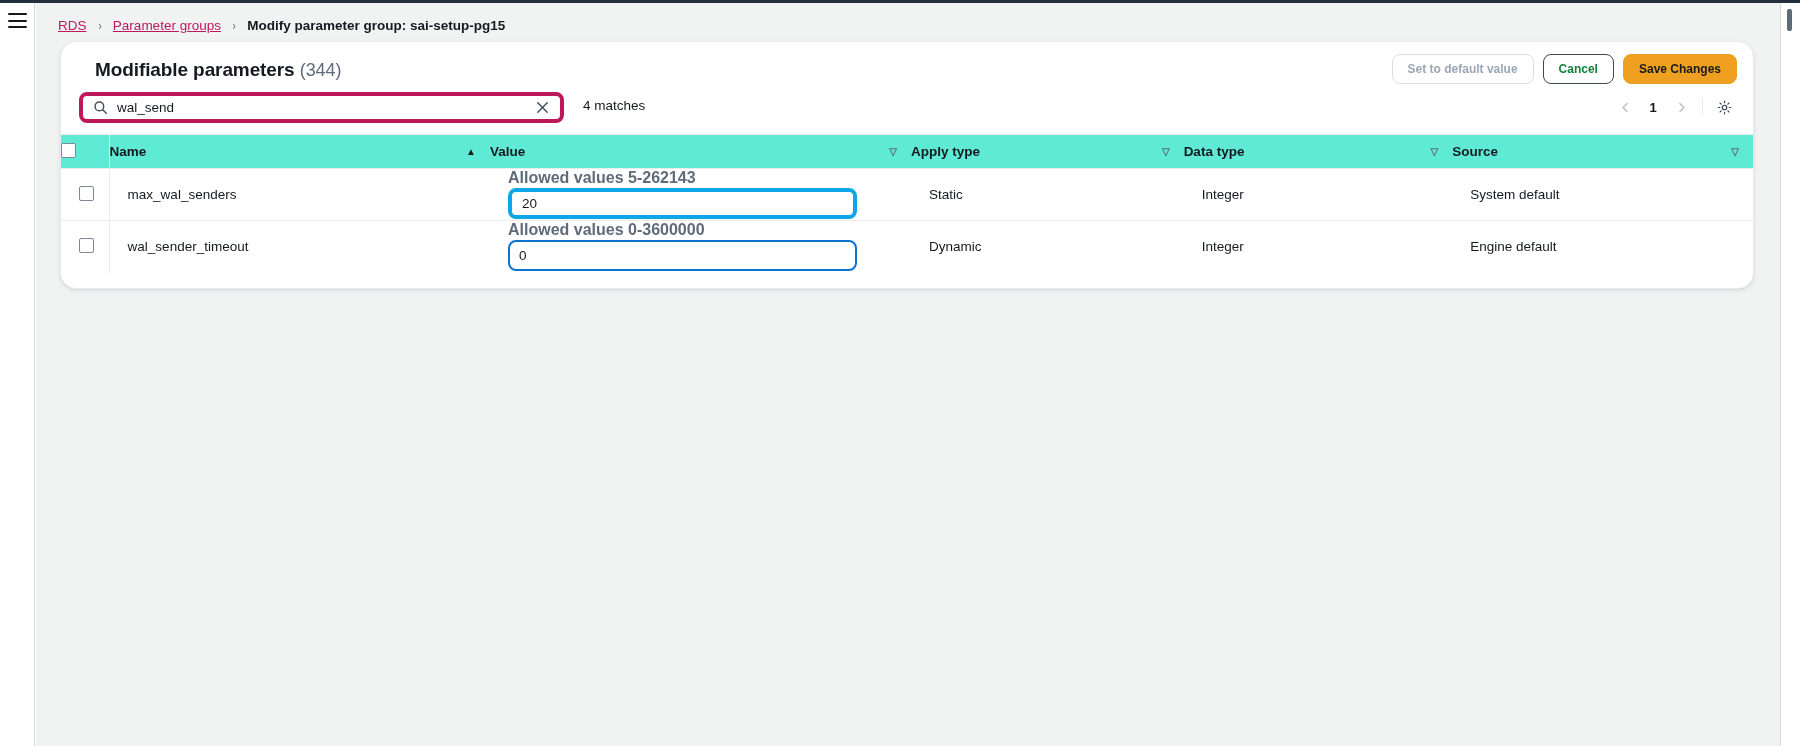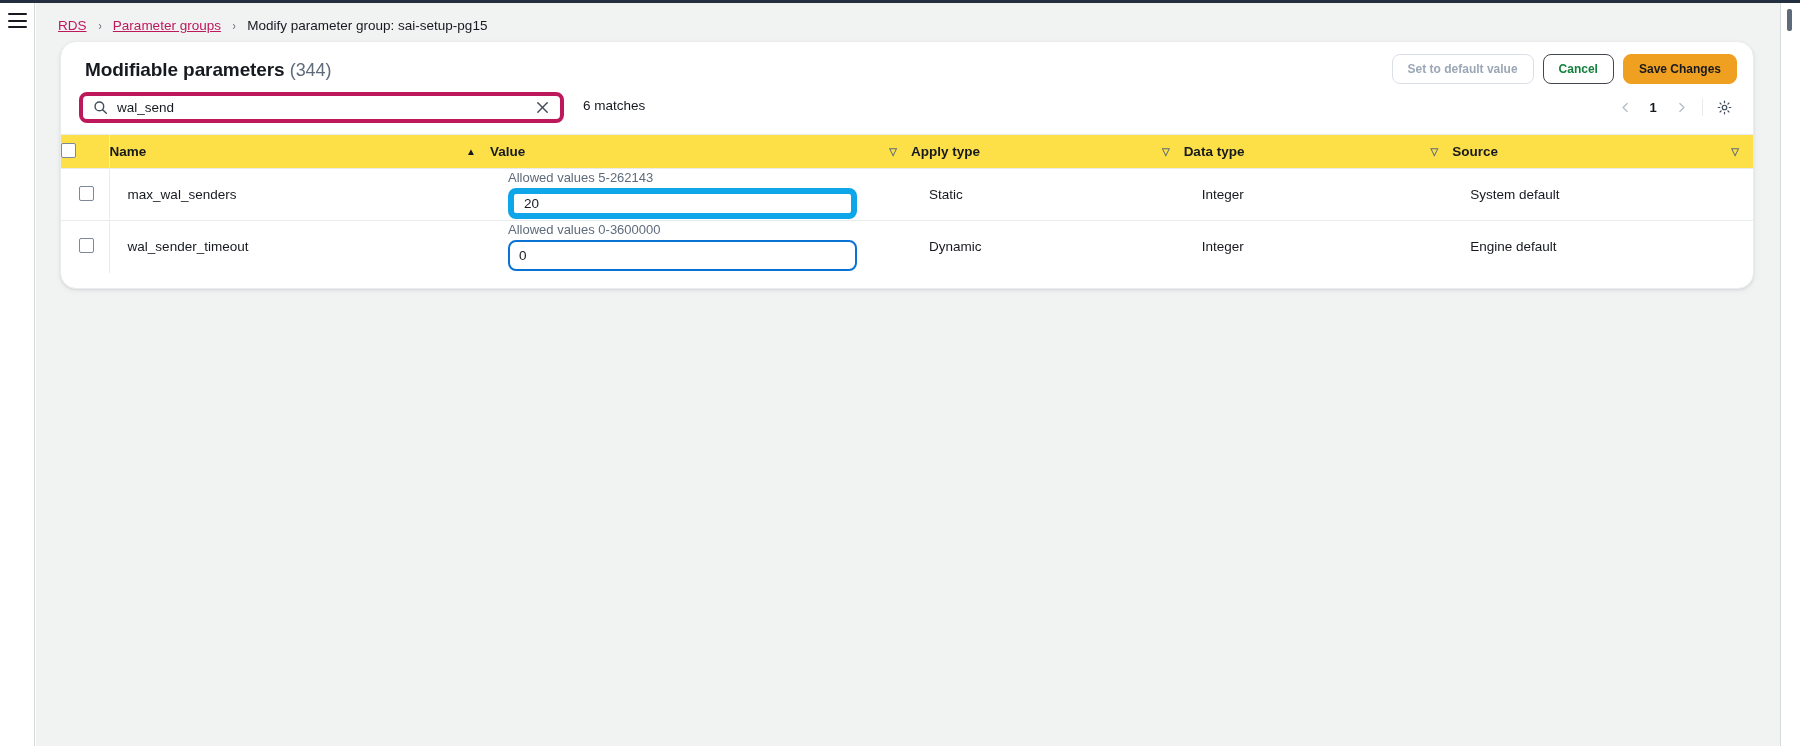--- a/index.html
+++ b/index.html
@@ -90,21 +90,21 @@
   }
   .crumb-sep {
     color: #5f6b7a;
     margin: 0 11px;
     font-size: 13px;
     transform: scaleX(0.75);
     display: inline-block;
   }
   .crumb-current {
     color: #16191f;
-    font-weight: 400;
+    font-weight: 700;
   }
 
   
   .card {
     position: absolute;
     top: 38px; left: 24px;
     width: 1694px;
     height: 248px;
     background: #ffffff;
     border: 1px solid #e9ebed;
@@ -113,21 +113,21 @@
     overflow: hidden;
   }
 
   
   .card-head {
     position: relative;
     height: 50px;
   }
   .card-title {
     position: absolute;
-    top: 17px; left: 24px;
+    top: 17px; left: 34px;
     font-size: 19px;
     font-weight: 700;
     color: #16191f;
     letter-spacing: -0.1px;
   }
   .card-title .count {
     font-weight: 400;
     color: #5f6b7a;
     font-size: 18px;
   }
@@ -246,21 +246,21 @@
     cursor: pointer;
   }
 
   
   table.ptable {
     width: 100%;
     border-collapse: collapse;
     table-layout: fixed;
   }
   table.ptable thead tr {
-    background: #fde047;
+    background: #5eead4;
     border-top: 1px solid #e9ebed;
     border-bottom: 1px solid #e9ebed;
     margin-top: 48px;
   }
   table.ptable th {
     height: 34px;
     font-size: 13.5px;
     font-weight: 700;
     color: #16191f;
     text-align: left;
@@ -310,29 +310,30 @@
   .cbx {
     width: 15px; height: 15px;
     border: 1px solid #7d8998;
     border-radius: 2px;
     background: #ffffff;
     display: inline-block;
     cursor: pointer;
   }
 
   .allowed {
-    font-size: 13px;
+    font-size: 16px;
     color: #5f6b7a;
     line-height: 14px;
     margin-bottom: 3px;
+    font-weight: bold;
   }
   .val-input {
     width: 349px;
     height: 31px;
-    border: 6px solid #0ea5e9;
+    border: 4px solid #0ea5e9;
     border-radius: 8px;
     padding: 0 10px;
     font-size: 13.5px;
     color: #16191f;
     outline: none;
     background: #ffffff;
     font-family: "Liberation Sans", sans-serif;
   }
   .val-input.focused {
     border: 2px solid #0972d3;
@@ -382,21 +383,21 @@
         <svg class="search-icon" viewBox="0 0 16 16" fill="none" stroke="currentColor" stroke-width="1.5">
           <circle cx="6.8" cy="6.8" r="4.6"></circle>
             <line x1="10.3" y1="10.3" x2="14.2" y2="14.2" stroke-linecap="round"></line>
         </svg>
         <input class="search-input" type="text" value="wal_send" style="">
         <svg class="clear-icon" viewBox="0 0 16 16" fill="none" stroke="currentColor" stroke-width="1.5" stroke-linecap="round">
           <line x1="3" y1="3" x2="13" y2="13"></line>
             <line x1="13" y1="3" x2="3" y2="13"></line>
         </svg>
       </div>
-      <div class="matches">6 matches</div>
+      <div class="matches">4 matches</div>
 
       <div class="pager">
         <div class="pg-btn">
           <svg width="13" height="13" viewBox="0 0 16 16" fill="none" stroke="currentColor" stroke-width="1.6" stroke-linecap="round" stroke-linejoin="round">
               <polyline points="10,3 5,8 10,13"></polyline>
             </svg>
         </div>
         <div class="pg-num">1</div>
         <div class="pg-btn">
           <svg width="13" height="13" viewBox="0 0 16 16" fill="none" stroke="currentColor" stroke-width="1.6" stroke-linecap="round" stroke-linejoin="round">

